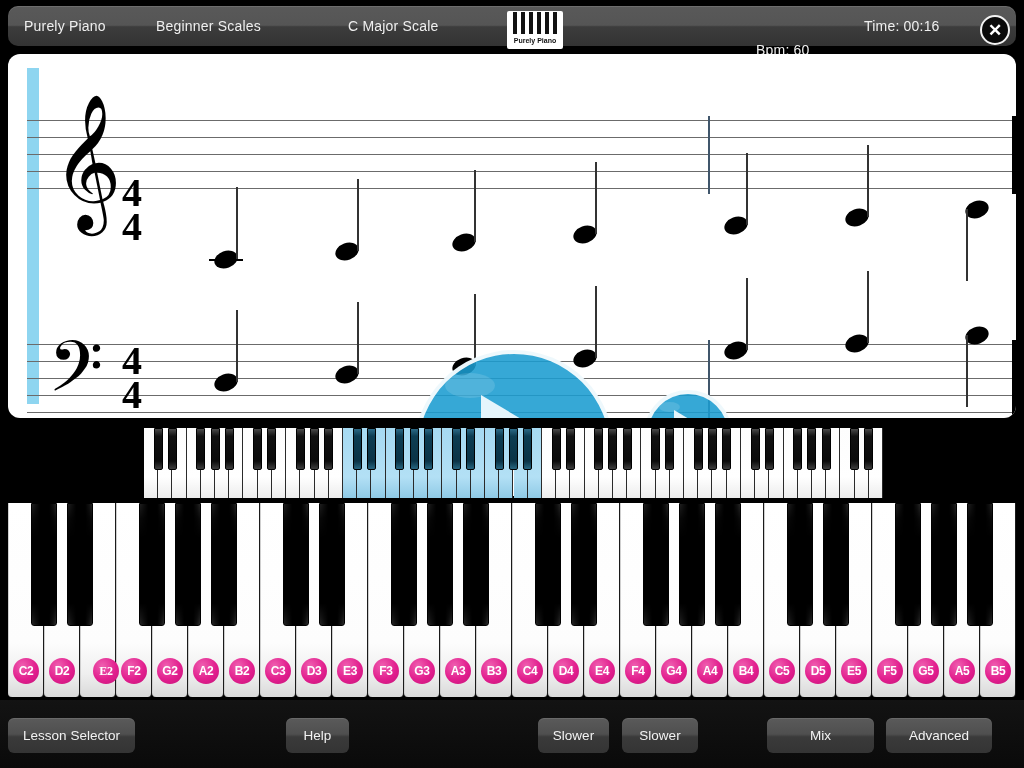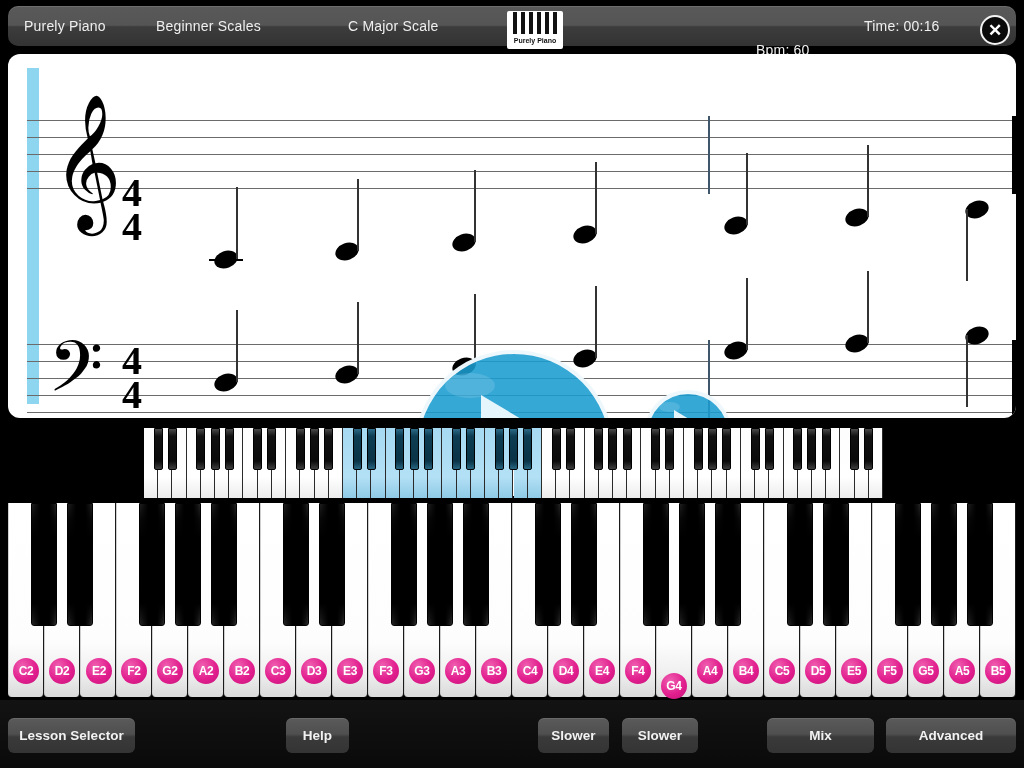--- a/index.html
+++ b/index.html
@@ -160,21 +160,20 @@
     background: linear-gradient(to bottom,#131313 0%,#0a0a0a 100%);
   }
   .tool {
     position: absolute; top: 718px; height: 35px;
     border-radius: 6px;
     background: linear-gradient(to bottom,#5a5a5a 0%,#4f4f4f 46%,#3a3a3a 54%,#343434 100%);
     color: #f2f2f2; font-size: 13.5px;
     display: flex; align-items: center; justify-content: center;
     cursor: pointer; white-space: nowrap;
     box-shadow: inset 0 1px 0 rgba(255,255,255,.10);
-    font-weight: bold;
   }
 </style>
 </head>
 <body>
 
 <div id="app">
 
   <div id="topbar">
     <div class="tb-label" id="tb-app">Purely Piano</div>
     <div class="tb-label" id="tb-course">Beginner Scales</div>
@@ -364,21 +363,21 @@
       <div class="mb" style="left: 706.077px;"></div>
       <div class="mb" style="left: 720.288px;"></div>
     </div>
 
   <div id="main-kbd">
       <div class="wkey" style="left: 0px; width: 36px;"></div>
       <div class="notelabel" style="left: 5px; top: 155px;">C2</div>
       <div class="wkey" style="left: 36px; width: 36px;"></div>
       <div class="notelabel" style="left: 41px; top: 155px;">D2</div>
       <div class="wkey" style="left: 72px; width: 36px;"></div>
-      <div class="notelabel" style="left: 78px; top: 155px;">E2</div>
+      <div class="notelabel" style="left: 85px; top: 155px; font-family: Liberation Serif, serif;">E2</div>
       <div class="wkey" style="left: 108px; width: 36px;"></div>
       <div class="notelabel" style="left: 113px; top: 155px;">F2</div>
       <div class="wkey" style="left: 144px; width: 36px;"></div>
       <div class="notelabel" style="left: 149px; top: 155px;">G2</div>
       <div class="wkey" style="left: 180px; width: 36px;"></div>
       <div class="notelabel" style="left: 185px; top: 155px;">A2</div>
       <div class="wkey" style="left: 216px; width: 36px;"></div>
       <div class="notelabel" style="left: 221px; top: 155px;">B2</div>
       <div class="wkey" style="left: 252px; width: 36px;"></div>
       <div class="notelabel" style="left: 257px; top: 155px;">C3</div>
@@ -396,21 +395,21 @@
       <div class="notelabel" style="left: 473px; top: 155px;">B3</div>
       <div class="wkey" style="left: 504px; width: 36px;"></div>
       <div class="notelabel" style="left: 509px; top: 155px;">C4</div>
       <div class="wkey" style="left: 540px; width: 36px;"></div>
       <div class="notelabel" style="left: 545px; top: 155px;">D4</div>
       <div class="wkey" style="left: 576px; width: 36px;"></div>
       <div class="notelabel" style="left: 581px; top: 155px;">E4</div>
       <div class="wkey" style="left: 612px; width: 36px;"></div>
       <div class="notelabel" style="left: 617px; top: 155px;">F4</div>
       <div class="wkey" style="left: 648px; width: 36px;"></div>
-      <div class="notelabel" style="left: 653px; top: 170px;">G4</div>
+      <div class="notelabel" style="left: 653px; top: 155px;">G4</div>
       <div class="wkey" style="left: 684px; width: 36px;"></div>
       <div class="notelabel" style="left: 689px; top: 155px;">A4</div>
       <div class="wkey" style="left: 720px; width: 36px;"></div>
       <div class="notelabel" style="left: 725px; top: 155px;">B4</div>
       <div class="wkey" style="left: 756px; width: 36px;"></div>
       <div class="notelabel" style="left: 761px; top: 155px;">C5</div>
       <div class="wkey" style="left: 792px; width: 36px;"></div>
       <div class="notelabel" style="left: 797px; top: 155px;">D5</div>
       <div class="wkey" style="left: 828px; width: 36px;"></div>
       <div class="notelabel" style="left: 833px; top: 155px;">E5</div>
@@ -444,14 +443,14 @@
       <div class="bkey" style="left: 959px;"></div>
     </div>
 
   <div id="bottombar"></div>
 
 <div class="tool" style="left: 8px; width: 127px;">Lesson Selector</div>
     <div class="tool" style="left: 286px; width: 63px;">Help</div>
     <div class="tool" style="left: 538px; width: 71px;">Slower</div>
     <div class="tool" style="left: 622px; width: 76px;">Slower</div>
     <div class="tool" style="left: 767px; width: 107px;">Mix</div>
-    <div class="tool" style="left: 886px; width: 130px;">Advanced</div>
+    <div class="tool" style="left: 886px; width: 106px;">Advanced</div>
   </div>
 
 </body></html>

